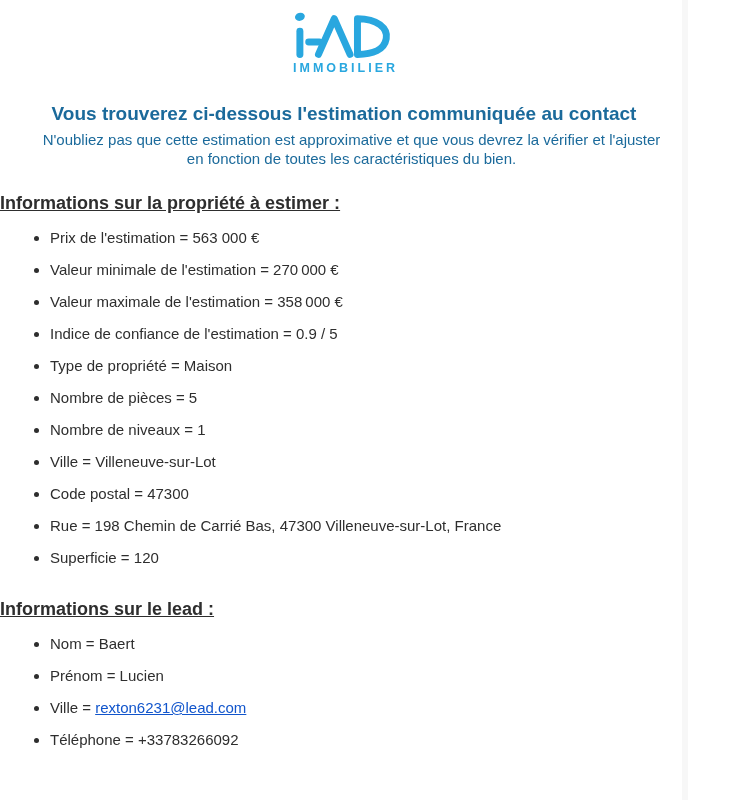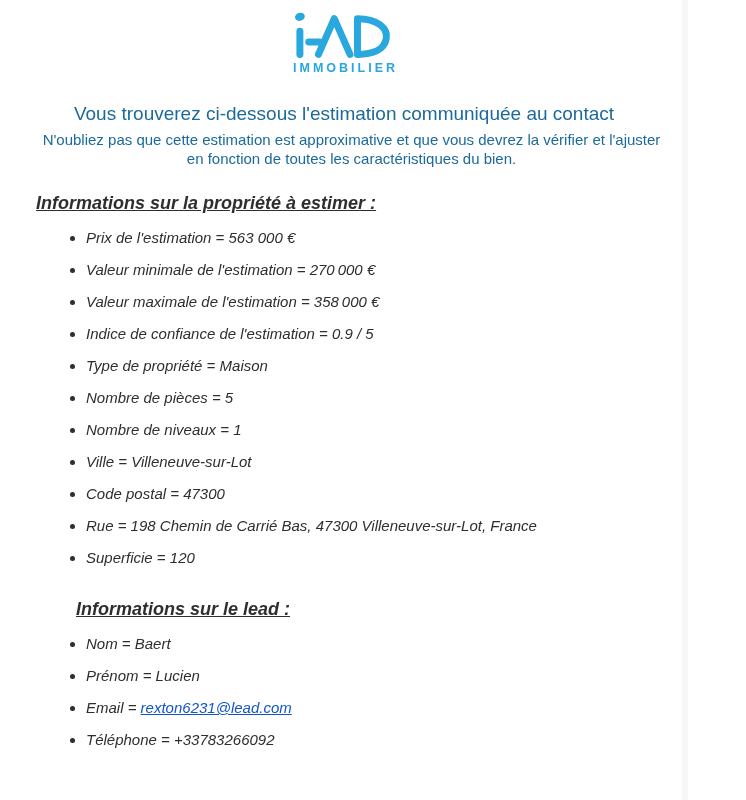--- a/index.html
+++ b/index.html
@@ -49,40 +49,40 @@
     font-weight: bold;
     font-size: 12.5px;
     letter-spacing: 3px;
     text-indent: 3px;
   }
 
   
   .intro { margin-top: 27px; text-align: center; color: var(--accent); }
   .intro-title {
     font-size: 19px;
-    font-weight: normal;
+    font-weight: bold;
     line-height: 24px;
   }
   .intro-disclaimer {
     margin-top: 4px;
     font-size: 15px;
     line-height: 19px;
     padding-left: 15px;
   }
 
   
-  .content { padding-left: 36px; padding-right: 36px; color: var(--text-color); font-style: italic; }
+  .content { padding-right: 36px; color: var(--text-color); }
   .section-heading {
     margin-top: 25px;
     font-size: 18px;
     font-weight: bold;
     text-decoration: underline;
     color: var(--text-color);
   }
-  .section-heading.lead { margin-top: 32px; margin-left: 40px; }
+  .section-heading.lead { margin-top: 32px; }
   ul.detail-list {
     margin: 15px 0 0 0;
     padding-left: 50px;
     list-style: disc outside;
   }
   ul.detail-list li {
     font-size: 15px;
     line-height: 18px;
     margin-bottom: 14px;
     color: var(--text-color);
@@ -131,21 +131,21 @@
       <li>Code postal = 47300</li>
       <li>Rue = 198 Chemin de Carrié Bas, 47300 Villeneuve-sur-Lot, France</li>
       <li>Superficie = 120</li>
     </ul>
 
     <div class="section-heading lead">Informations sur le lead :</div>
     <ul class="detail-list">
       <li>Nom = Baert</li>
       <li>Prénom = Lucien</li>
       <li>
-        <span>Email = </span><a class="email-link" href="#">rexton6231@lead.com</a>
+        <span>Ville = </span><a class="email-link" href="#">rexton6231@lead.com</a>
       </li>
       <li>Téléphone = +33783266092</li>
     </ul>
 
   </div>
 
   <div class="scroll-gutter"></div>
 </div>
 
 </body></html>

